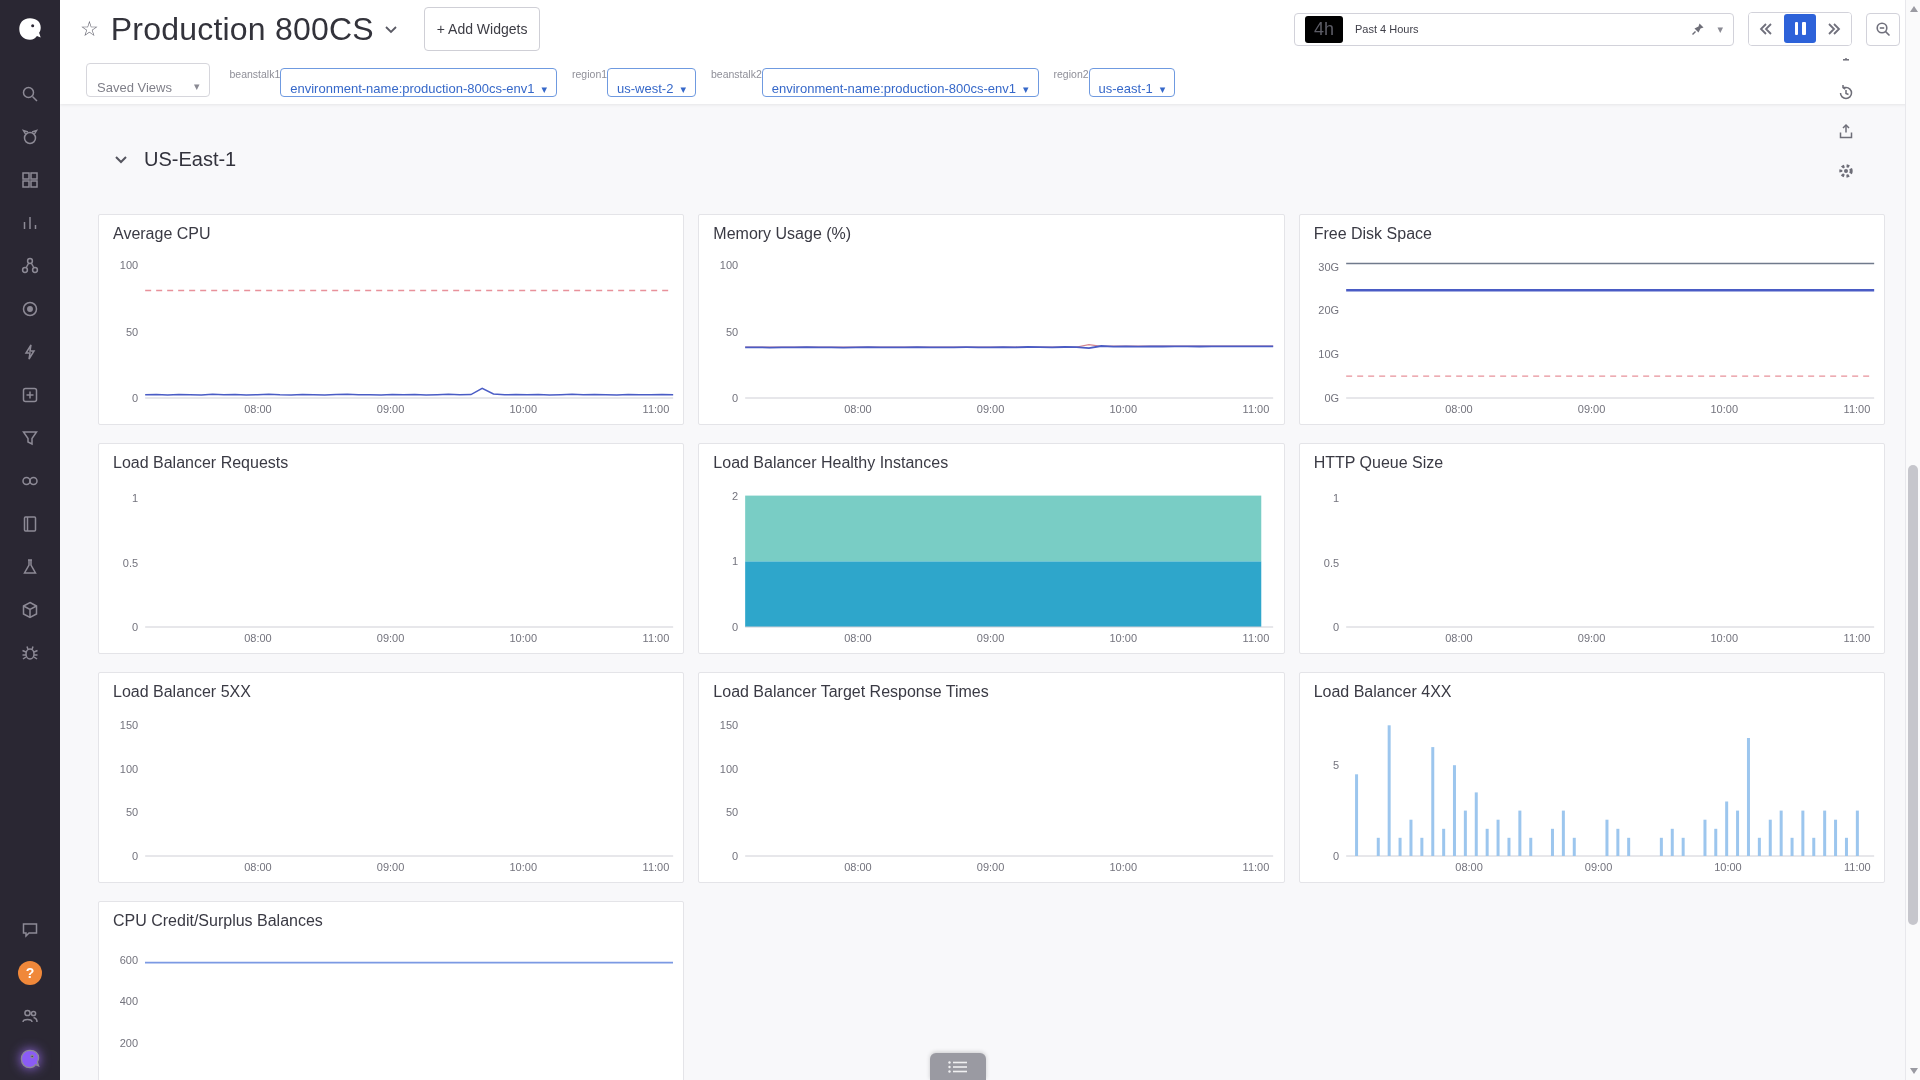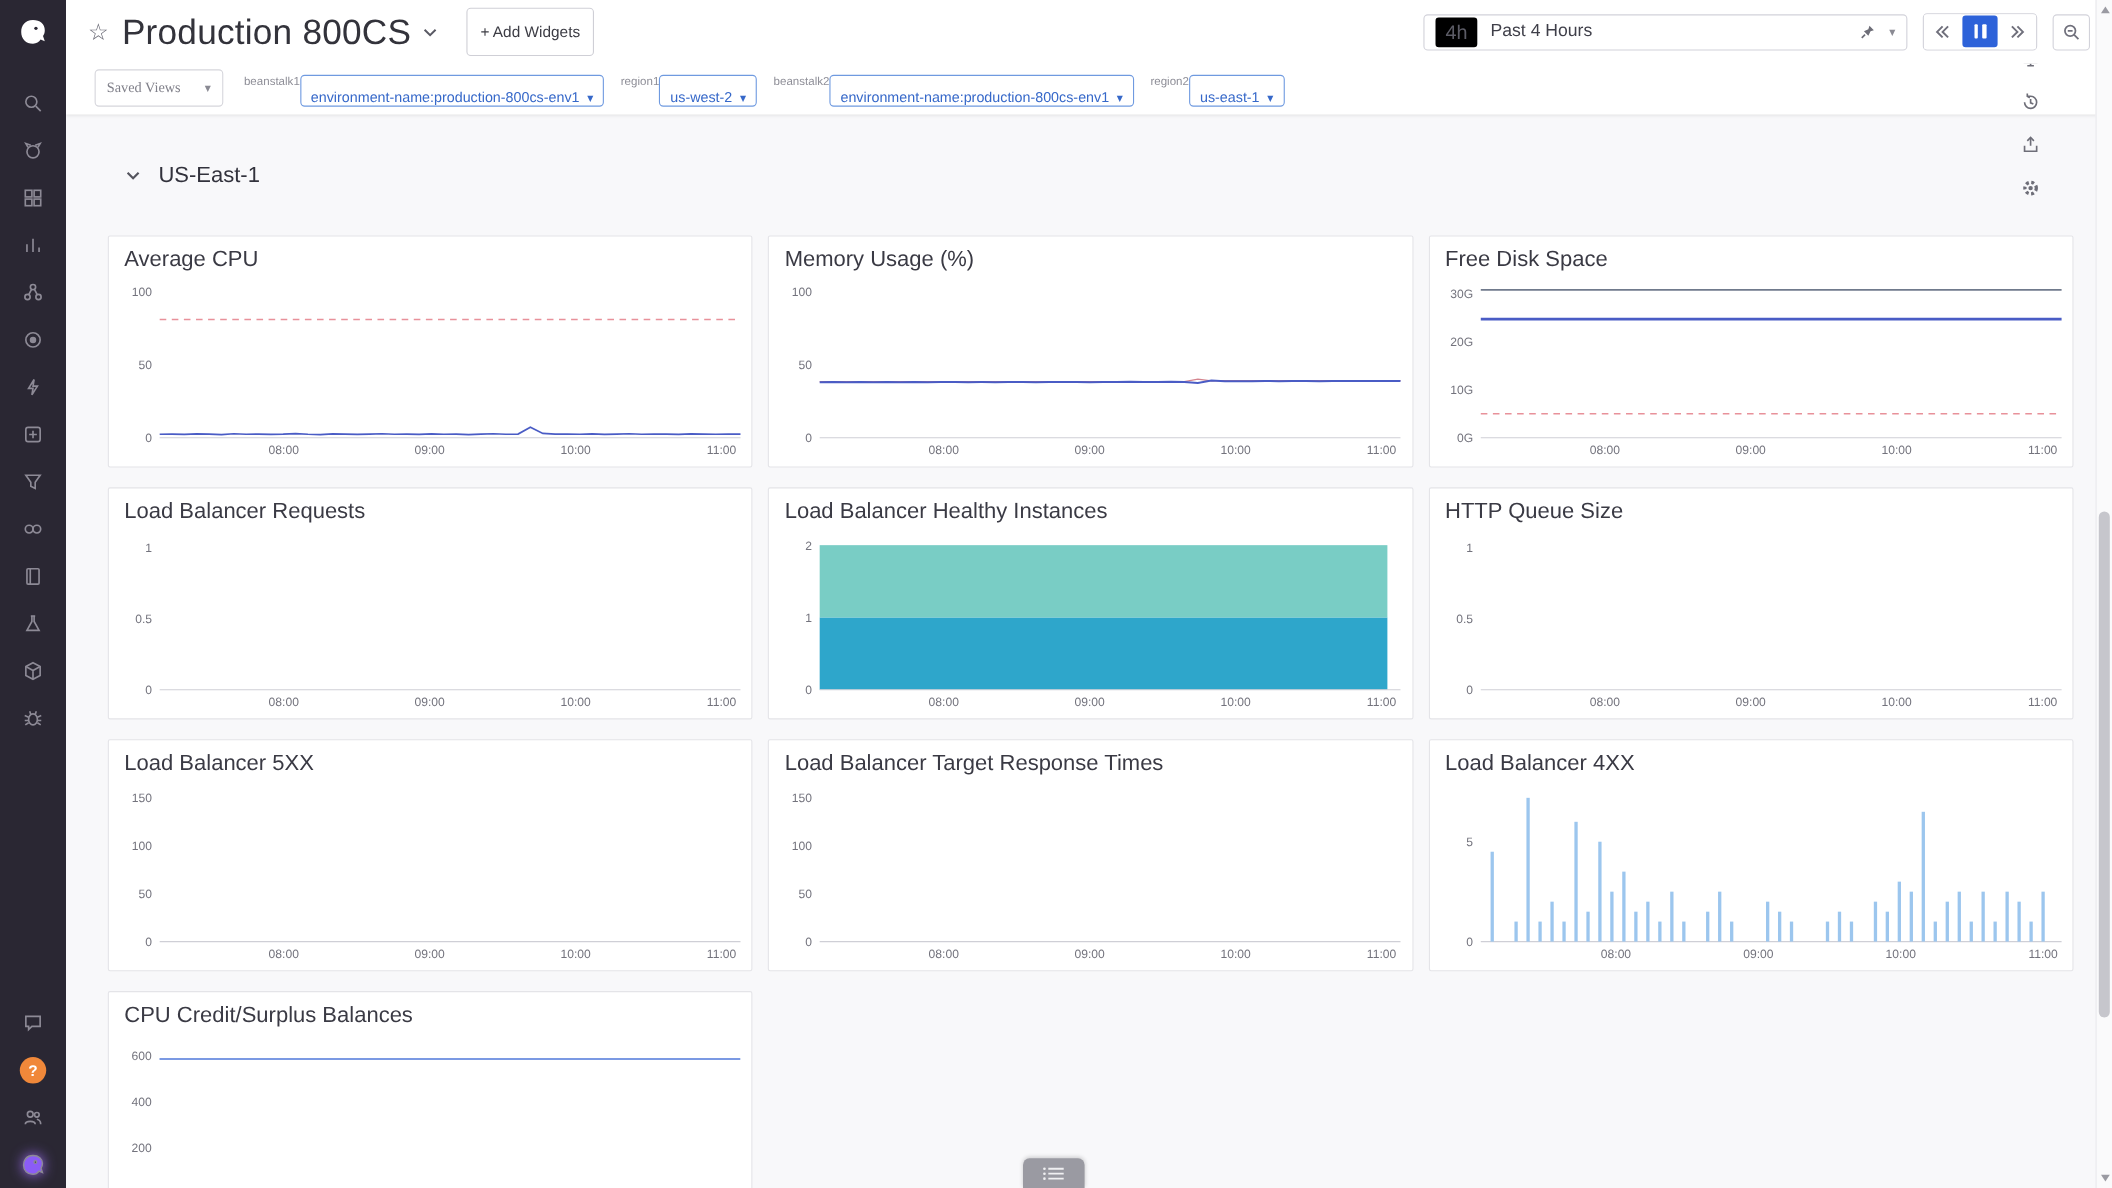--- a/index.html
+++ b/index.html
@@ -21,59 +21,59 @@
   .topbar { position:absolute; left:60px; top:0; right:0; height:58px; background:#fff;
     display:flex; align-items:center; padding:0 20px; z-index:20; }
   .star { font-size:21px; color:#6a6a75; margin-right:12px; cursor:pointer; }
   .dash-title { font-size:32px; font-weight:500; color:#33333b; letter-spacing:.2px; }
   .title-caret { margin-left:10px; cursor:pointer; display:flex; }
   .btn-outline { display:flex; align-items:center; height:44px; padding:0 12px; border:1px solid #cfcfd6;
     border-radius:4px; background:#fff; font-size:14px; color:#3c3c44; cursor:pointer; margin-left:26px; }
   .time-control { margin-left:auto; width:440px; height:33px; border:1px solid #d2d2da; border-radius:4px;
     display:flex; align-items:center; padding:0 10px; cursor:pointer; background:#fff; }
   .time-chip { background:#000000; border-radius:3px; font-size:18px; color:#5c5c66; padding:3px 9px; margin-right:12px; }
-  .time-label { font-size:16px; color:#3f3f49; }
+  .time-label { font-size:11px; color:#3f3f49; }
   .time-control .spacer { flex:1; }
   .playback { display:flex; margin-left:14px; border:1px solid #d2d2da; border-radius:4px; overflow:hidden; }
   .pb-btn { width:34px; height:32px; display:flex; align-items:center; justify-content:center; background:#fff; cursor:pointer; }
   .pb-btn svg { stroke:#70707c; fill:none; stroke-width:1.8; }
   .pb-pause { background:#2d62d9; border-radius:3px; margin:1px; width:32px; height:29px; }
   .pause-bars { display:flex; gap:4px; }
   .pause-bars span { width:3.5px; height:13px; background:#fff; border-radius:1px; }
   .zoom-out-btn { margin-left:14px; width:34px; height:33px; border:1px solid #d2d2da; border-radius:4px;
     display:flex; align-items:center; justify-content:center; background:#fff; cursor:pointer; }
   .zoom-out-btn svg { stroke:#70707c; fill:none; stroke-width:1.6; }
 
   
   .toolbar { position:absolute; left:60px; top:58px; right:0; height:46px; background:#fff;
     display:flex; align-items:flex-end; padding:0 20px 7px 26px; z-index:19;
     box-shadow:0 1px 3px rgba(0,0,0,.08); }
-  .saved-views { display:flex; align-items:center; height:30px; border:1px solid #d6d6dc; border-radius:4px;
-    padding:16px 10px; font-size:13px; color:#80808a; cursor:pointer; margin-right:16px; gap:22px;font-family:Liberation Serif, serif; }
+  .saved-views { display:flex; height:30px; border:1px solid #d6d6dc; border-radius:4px;
+    padding:16px 10px; font-size:13px; color:#80808a; cursor:pointer; margin-right:16px; gap:22px; }
   .caret-gray { color:#8a8a93; font-size:11px; }
   .tvar-group { display:flex; margin-right:12px; }
   .tvar-label { font-size:10.5px; color:#8f8f98; margin:0 0 2px 3px; }
   .tvar-box { display:flex; align-items:flex-end; height:29px; border:1px solid #6f9ae0; border-radius:4px;
     padding:0 9px; font-size:13px; color:#3668c9; background:#fff; cursor:pointer; gap:7px; white-space:nowrap; }
   .caret-blue { color:#3668c9; font-size:11px; }
   .toolbar-right { margin-left:auto; align-self:center; display:flex; align-items:center; gap:15px;flex-direction:column; }
   .events-logs { display:flex; align-items:center; gap:6px; font-size:13.5px; color:#6c6c76; cursor:pointer; }
   .icon-btn { width:26px; height:24px; display:flex; align-items:center; justify-content:center; cursor:pointer; }
   .icon-btn svg { stroke:#6e6e78; fill:none; stroke-width:1.5; }
 
   
   .content { position:absolute; left:60px; top:104px; right:15px; bottom:0; background:#f8f8fa;
     overflow:hidden; padding:0 20px 0 38px; }
   .section-header { display:flex; align-items:center; margin:40px 0 40px 16px; height:30px; cursor:pointer; }
   .section-header svg { stroke:#55555e; fill:none; stroke-width:2; }
   .section-title { font-size:20px; font-weight:500; color:#32323c; margin-left:16px; }
   .grid-row { display:flex; gap:14px; margin-bottom:18px; }
   .widget { flex:1; height:211px; background:#fff; border:1px solid #e4e4e8; border-radius:2px; overflow:hidden; }
   .widget-single { flex:0 0 auto; width:586px; }
-  .wtitle { font-size:20px; font-weight:500; color:#3a3a44; padding:10px 14px 3px; height:37px; }
+  .wtitle { font-size:16px; font-weight:500; color:#3a3a44; padding:10px 14px 3px; height:37px; }
   .chart { width:100%; height:168px; display:block; }
   .chart text { font-size:11px; fill:#73737d; }
 
   
   .list-toggle { position:absolute; left:930px; bottom:0; width:56px; height:27px; background:#9a9aa2;
     border-radius:6px 6px 0 0; display:flex; align-items:center; justify-content:center; cursor:pointer; z-index:25;
     box-shadow:0 -1px 4px rgba(0,0,0,.18); }
   .list-toggle svg { stroke:#f0f0f2; fill:#f0f0f2; stroke-width:1.6; }
 
   

